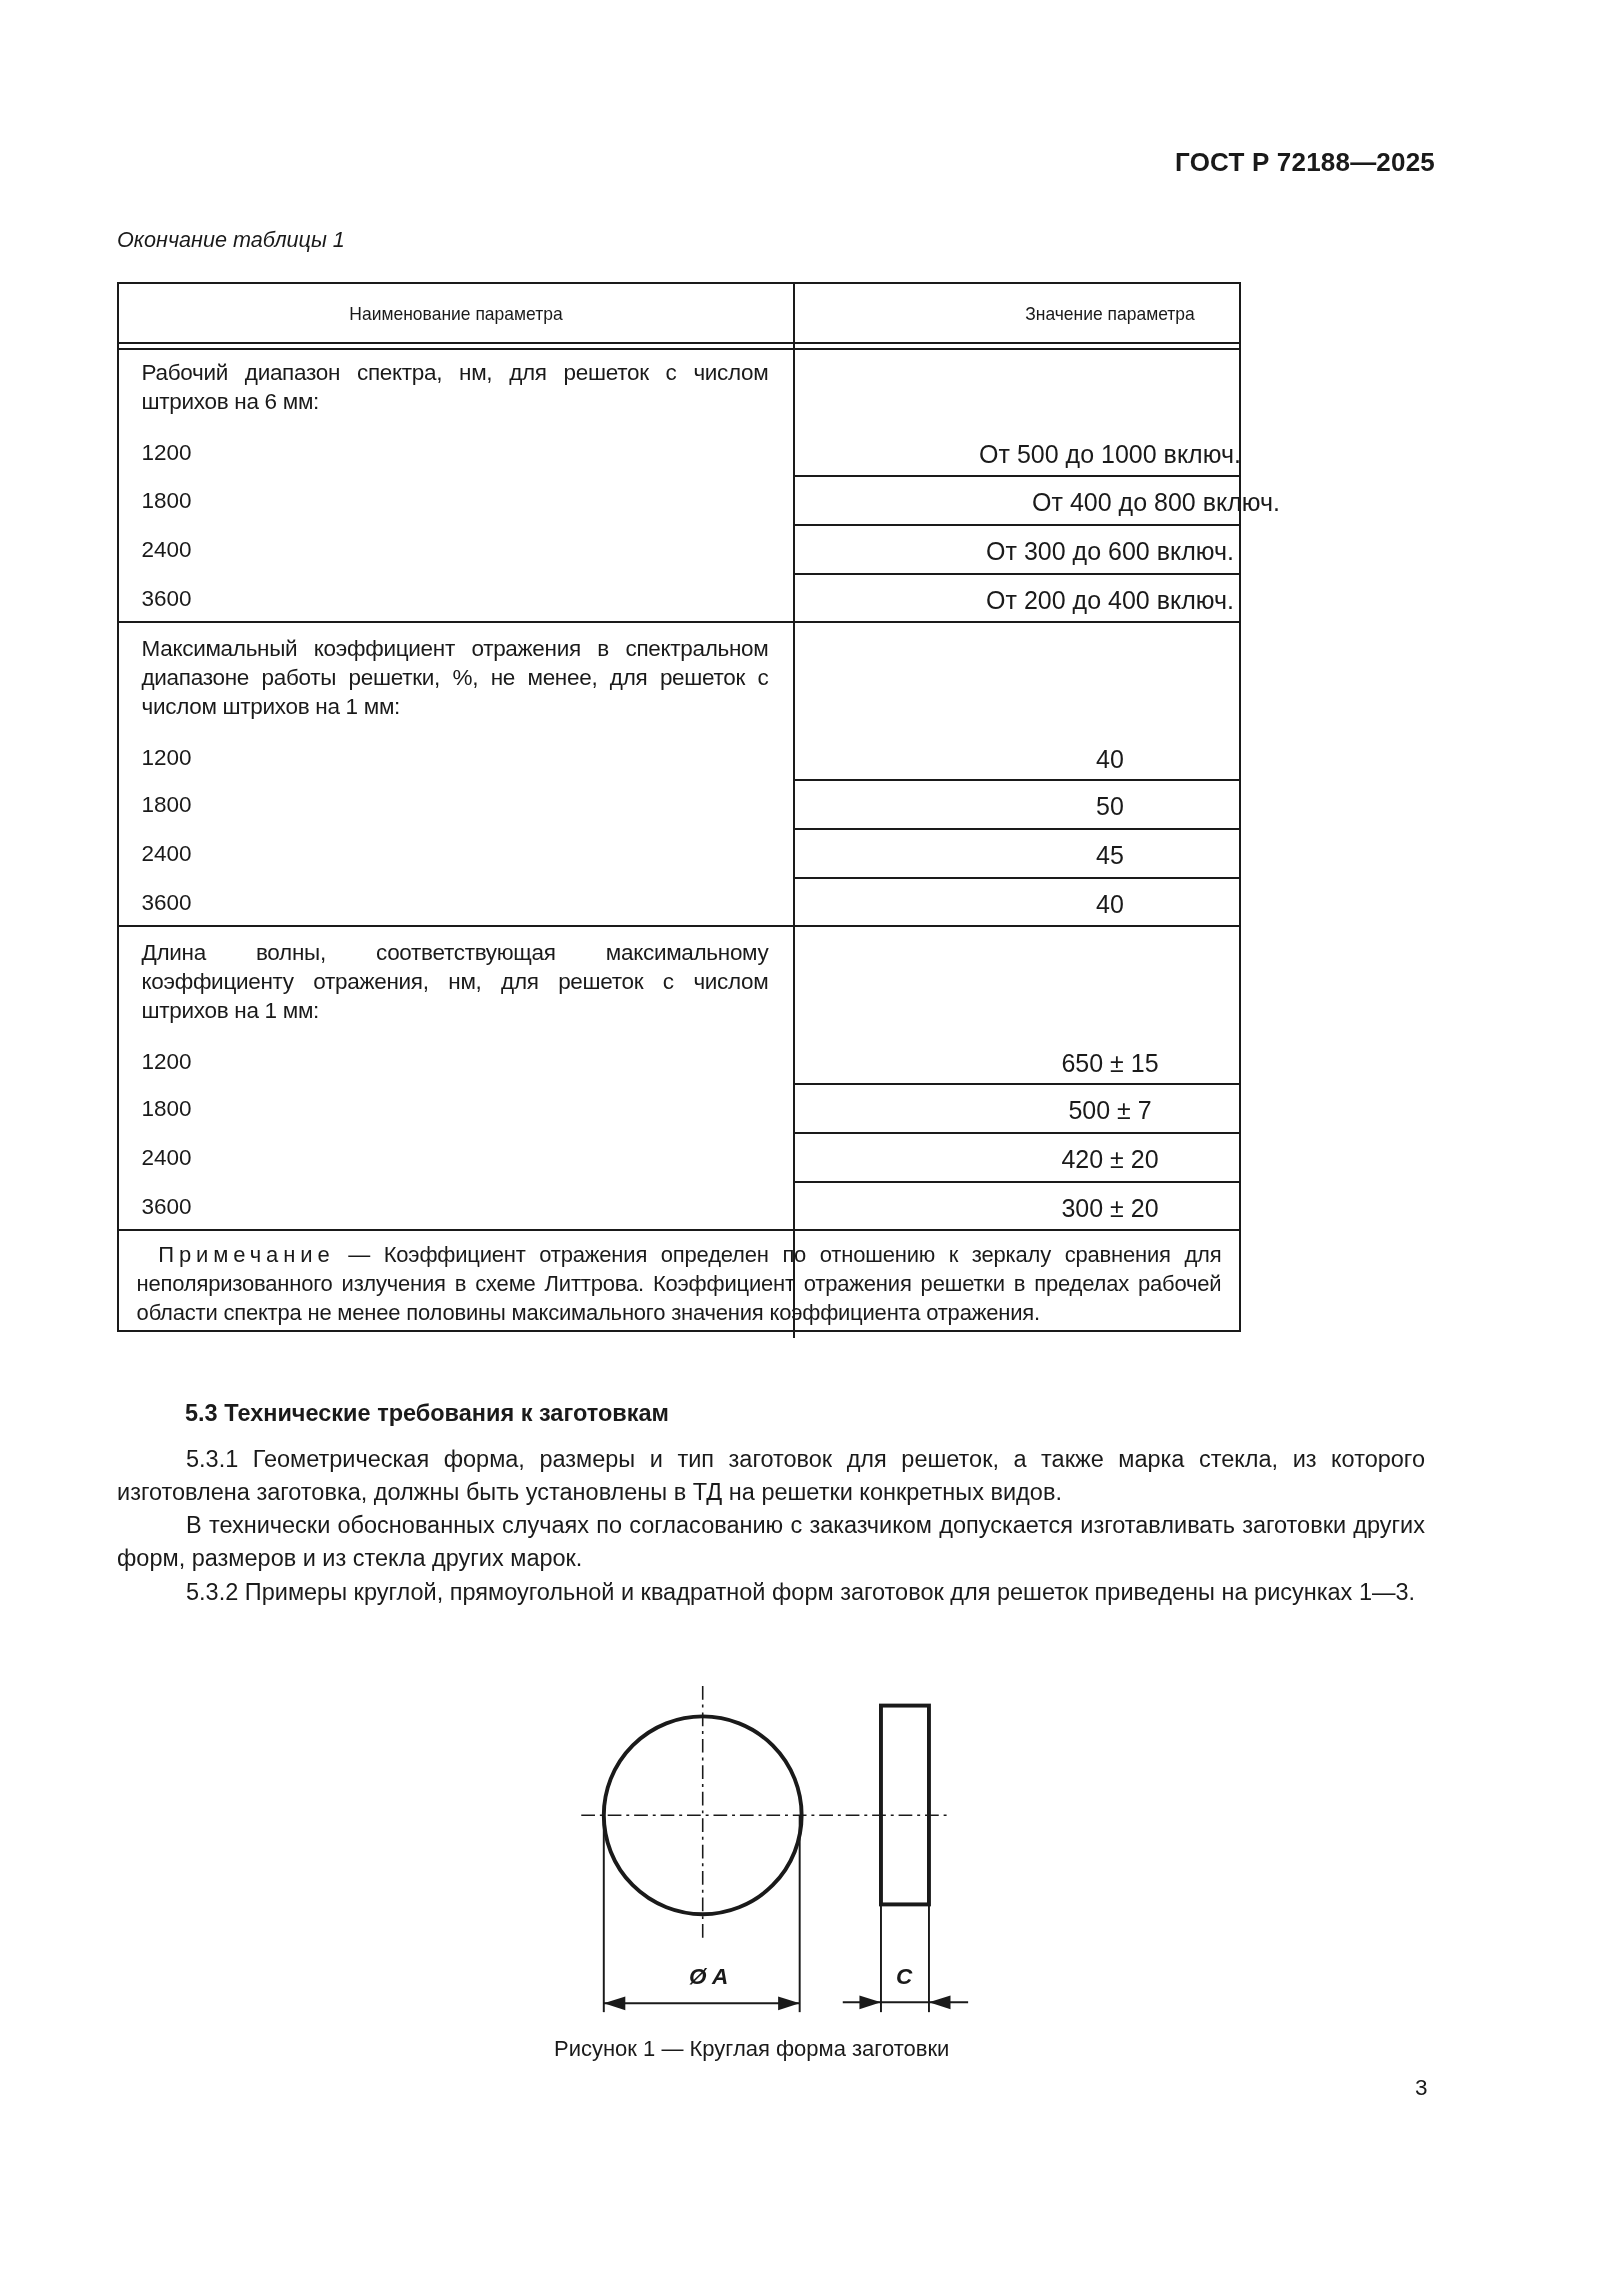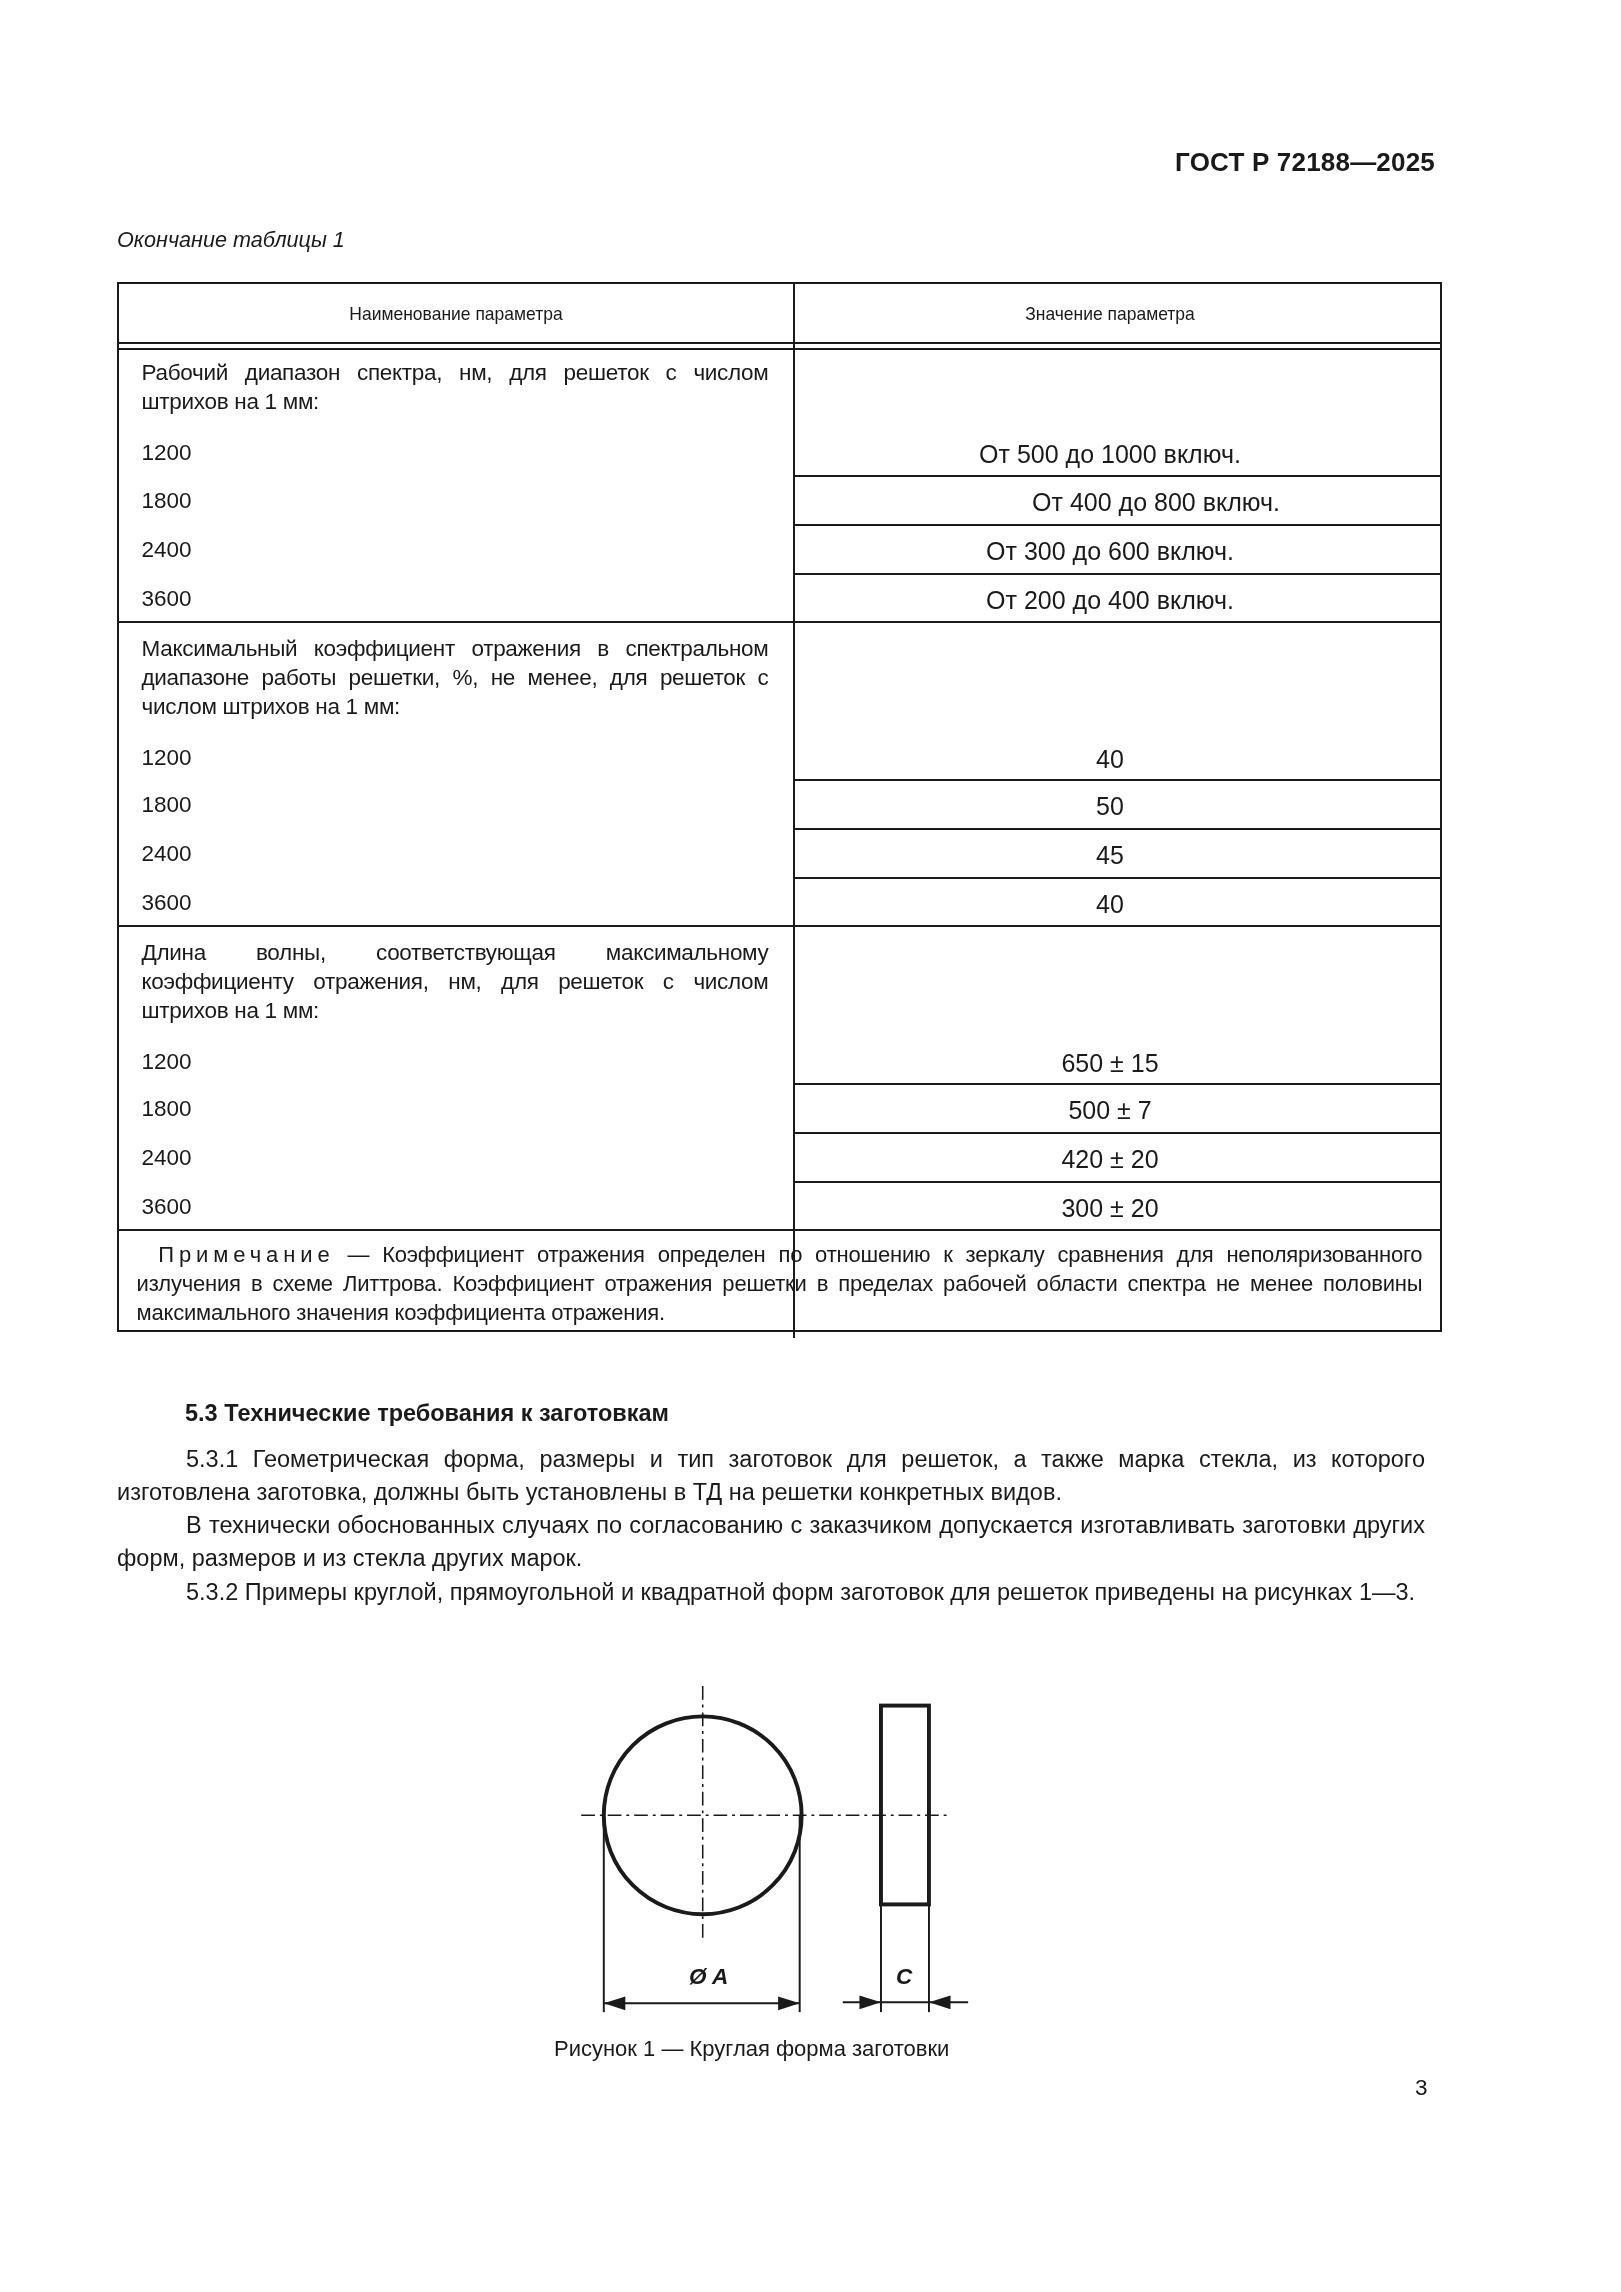--- a/index.html
+++ b/index.html
@@ -9,21 +9,21 @@
     }
     .abs { position: absolute; }
     .doc-code {
       right: 186px; top: 147px; font-weight: bold; font-size: 26px; letter-spacing: 0.2px;
     }
     .table-cont {
       left: 117px; top: 227px; font-style: italic; font-size: 21.6px;
     }
     
     .tbl {
-      left: 117px; top: 282px; width: 1325px; height: 1050px;
+      left: 117px; top: 282px; width: 1124px; height: 1050px;
       border: 2px solid #1a1a1a; box-sizing: border-box;
     }
     .vline { position: absolute; left: 674px; width: 2px; background: #1a1a1a; }
     .hline { position: absolute; height: 2px; background: #1a1a1a; }
     .th {
       position: absolute; top: 0; height: 59px; display: flex; align-items: center; justify-content: center;
       font-size: 19px; transform: scaleX(0.92);
     }
     .param-head {
       position: absolute; left: 22.5px; width: 627px; font-size: 22.5px; line-height: 29px;
@@ -57,21 +57,21 @@
 
 <div class="abs tbl">
 
   <div class="th" style="left:0;width:674px;">Наименование параметра</div>
   <div class="th" style="left:676px;width:630px;">Значение параметра</div>
   <div class="hline" style="left:0;right:0;top:58px;"></div>
   <div class="hline" style="left:0;right:0;top:64px;"></div>
 
   <div class="vline" style="top:0;height:1054px;"></div>
 
-  <div class="param-head" style="top:74px;">Рабочий диапазон спектра, нм, для решеток с числом штрихов на 1 мм:</div>
+  <div class="param-head" style="top:74px;">Рабочий диапазон спектра, нм, для решеток с числом штрихов на 6 мм:</div>
   <div class="num" style="top:156px;">1200</div>
   <div class="val" style="top:156px;">От 500 до 1000 включ.</div>
   <div class="hline" style="left:676px;right:0;top:191px;"></div>
   <div class="num" style="top:204px;">1800</div>
   <div class="val" style="top:204px;padding-left:46px;">От 400 до 800 включ.</div>
   <div class="hline" style="left:676px;right:0;top:240px;"></div>
   <div class="num" style="top:253px;">2400</div>
   <div class="val" style="top:253px;">От 300 до 600 включ.</div>
   <div class="hline" style="left:676px;right:0;top:289px;"></div>
   <div class="num" style="top:302px;">3600</div>

